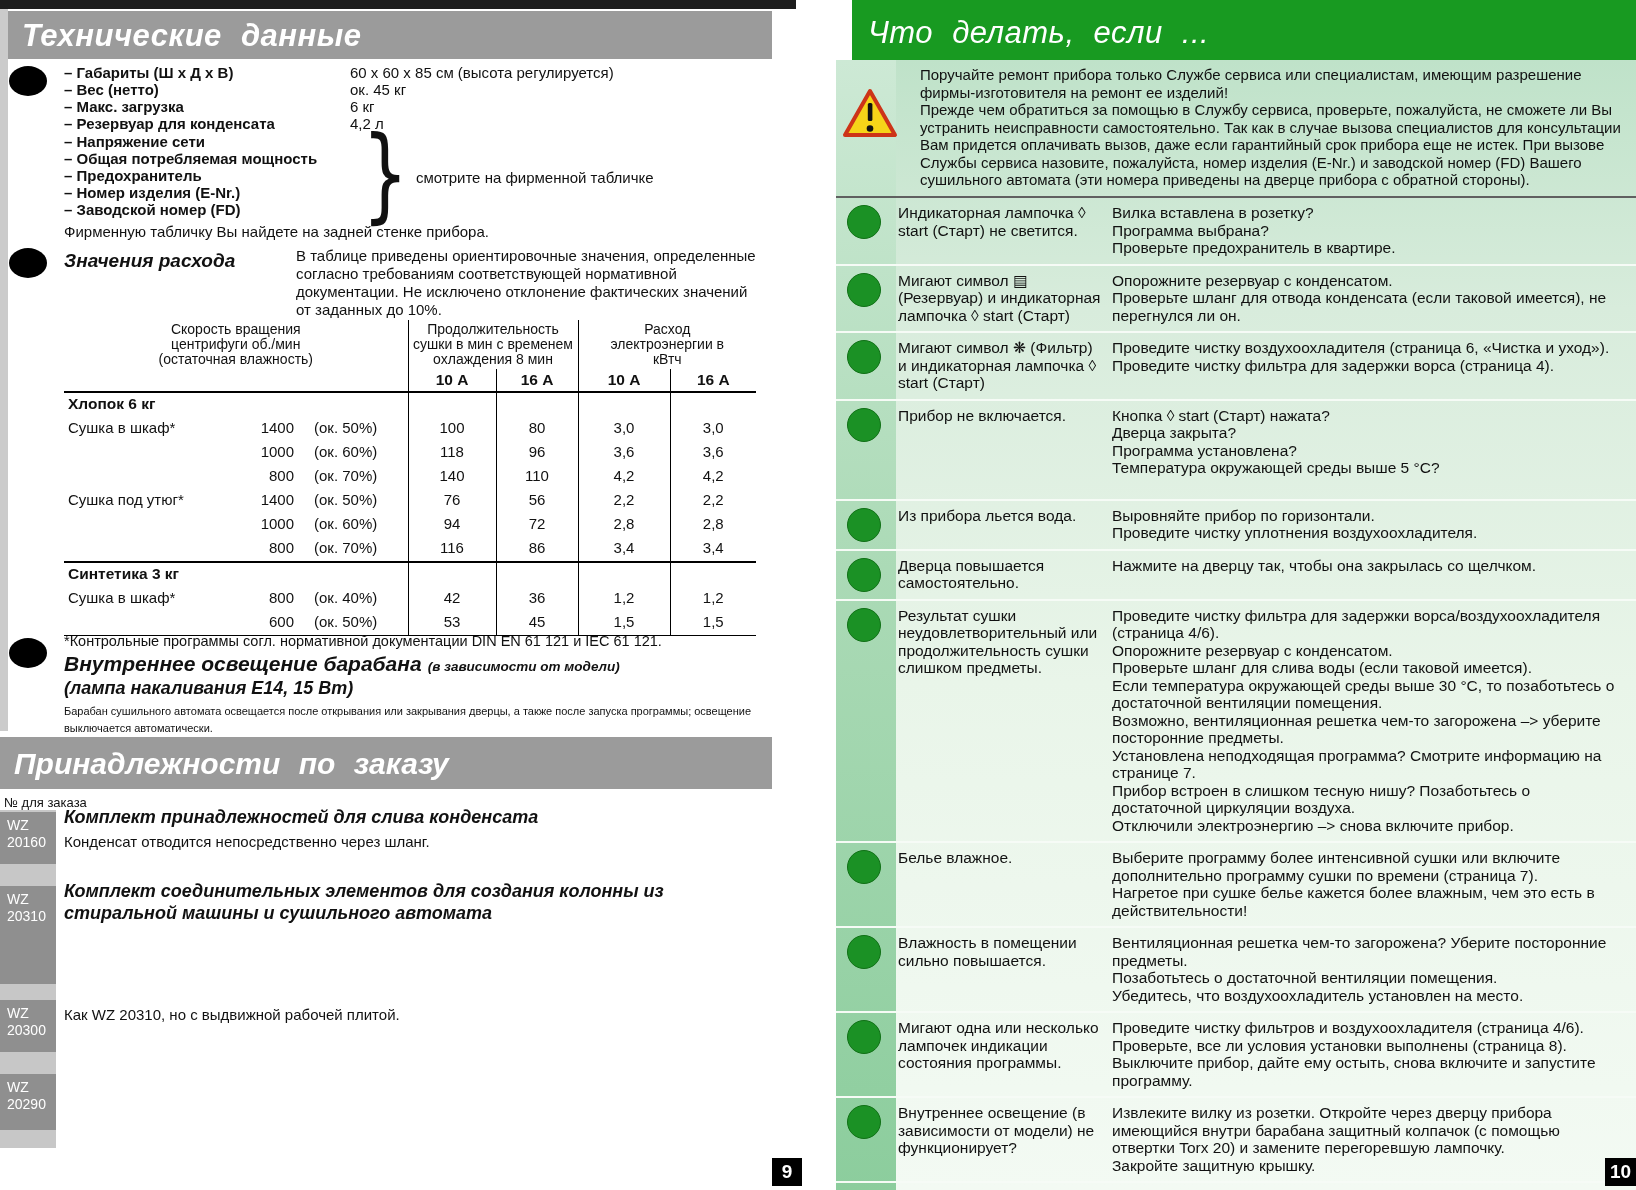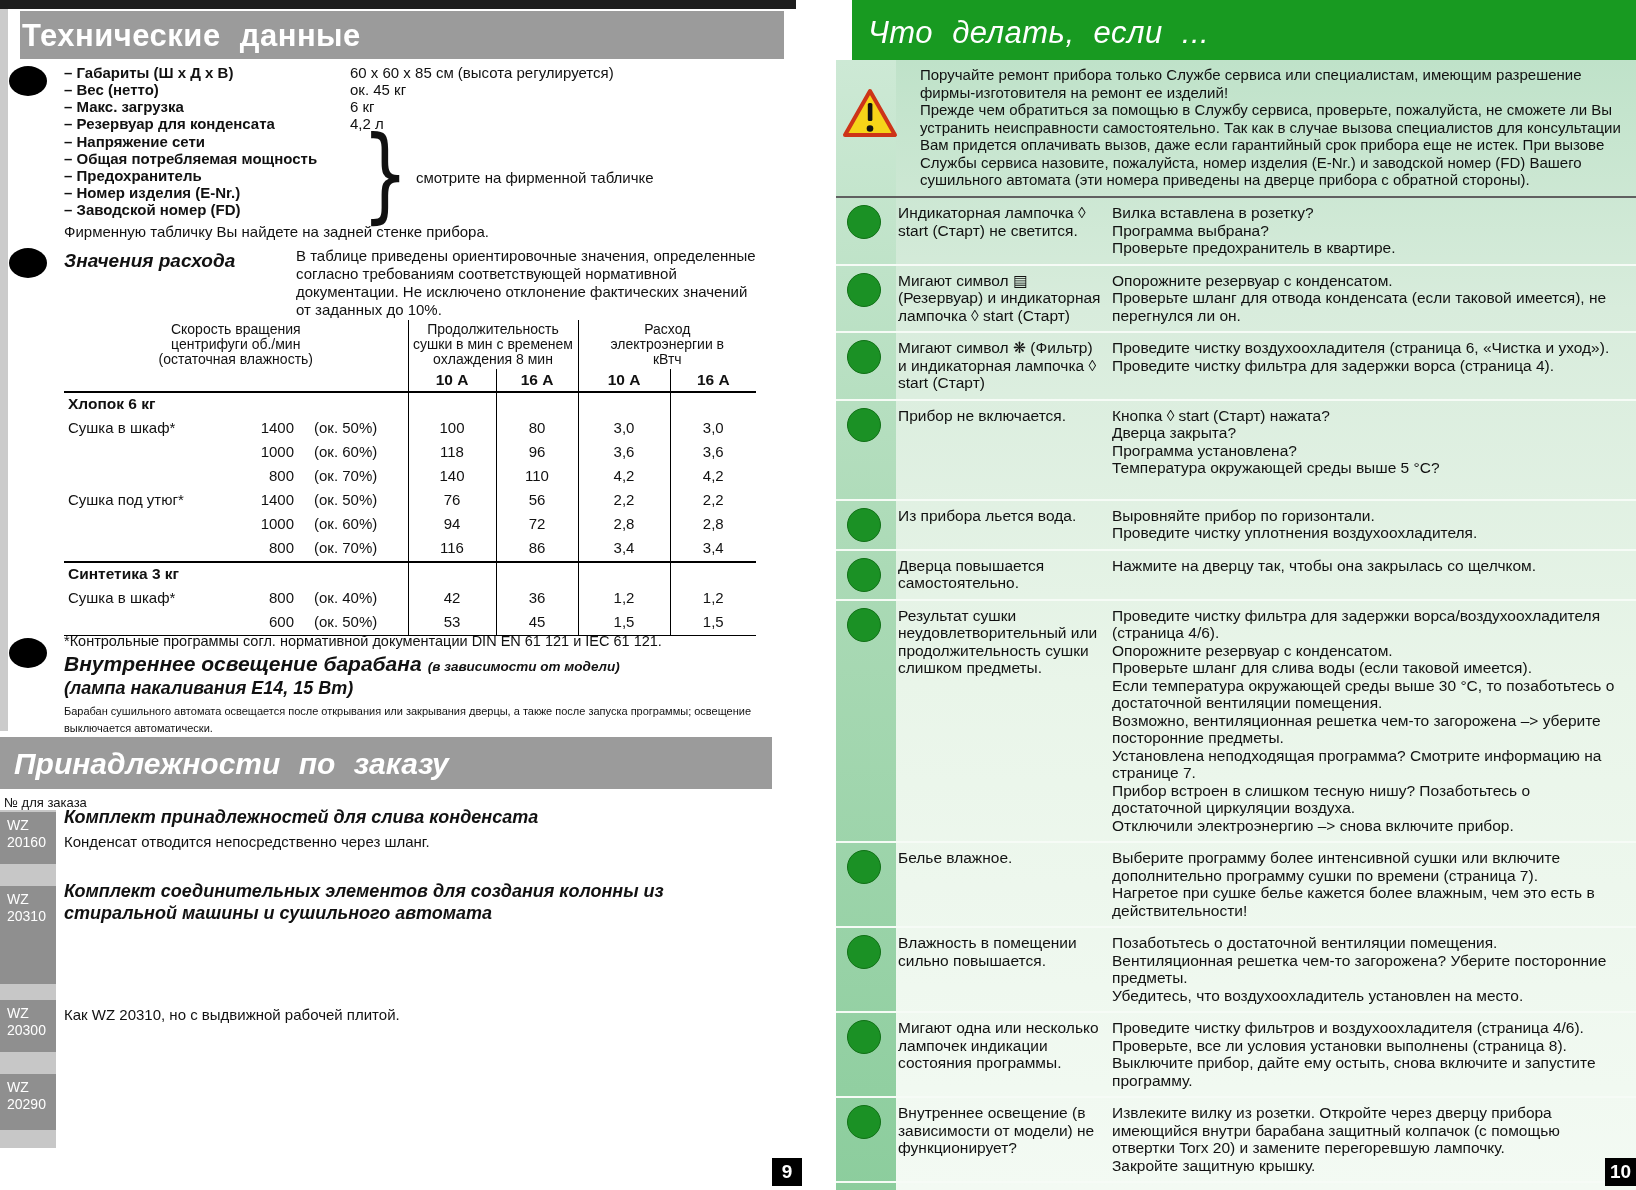--- a/index.html
+++ b/index.html
@@ -8,23 +8,23 @@
     background:#ffffff;color:#111;
     font-family:"Liberation Sans",sans-serif;
   }
   .page{position:absolute;top:0;height:1190px}
   #left-page{left:0;width:806px}
   #right-page{left:836px;width:800px}
 
   
   .lp-topstrip{position:absolute;left:0;top:0;width:796px;height:9px;background:#1d1d1d}
   .lp-leftstrip{position:absolute;left:0;top:9px;width:8px;height:722px;background:#cbcbcb}
-  .lp-header{position:absolute;left:20px;top:11px;width:764px;height:48px;background:#9b9b9b;
-    color:#fff;font-weight:bold;font-size:31px;line-height:49px;
-    padding-left:2px;box-sizing:border-box;letter-spacing:.5px;word-spacing:10px}
+  .lp-header{position:absolute;left:8px;top:11px;width:764px;height:48px;background:#9b9b9b;
+    color:#fff;font-style:italic;font-weight:bold;font-size:31px;line-height:49px;
+    padding-left:14px;box-sizing:border-box;letter-spacing:.5px;word-spacing:10px}
   .bullet{position:absolute;width:38px;height:30px;background:#000;border-radius:50%}
   #bullet1{left:9px;top:66px}
   #bullet2{left:9px;top:248px}
   #bullet3{left:9px;top:638px}
 
   .spec-list{position:absolute;left:64px;top:64px;width:710px}
   .spec-row{display:flex;font-size:15px;line-height:17px}
   .spec-label{width:286px;font-weight:bold}
 
   .bracket-block{position:absolute;left:64px;top:133px;width:710px;height:100px}
@@ -416,22 +416,22 @@
             <div class="sline">Выберите программу более интенсивной сушки или включите дополнительно программу сушки по времени (страница 7).</div>
             <div class="sline">Нагретое при сушке белье кажется более влажным, чем это есть в действительности!</div>
           </div>
         </div>
         <div class="trow">
           <div class="tcell-bullet">
             <span class="gcircle"></span>
           </div>
           <div class="tcell-problem">Влажность в помещении сильно повышается.</div>
           <div class="tcell-solutions">
+            <div class="sline">Вентиляционная решетка чем-то загорожена? Уберите посторонние предметы.</div>
             <div class="sline">Позаботьтесь о достаточной вентиляции помещения.</div>
-            <div class="sline">Вентиляционная решетка чем-то загорожена? Уберите посторонние предметы.</div>
             <div class="sline">Убедитесь, что воздухоохладитель установлен на место.</div>
           </div>
         </div>
         <div class="trow">
           <div class="tcell-bullet">
             <span class="gcircle"></span>
           </div>
           <div class="tcell-problem">Мигают одна или несколько лампочек индикации состояния программы.</div>
           <div class="tcell-solutions">
             <div class="sline">Проведите чистку фильтров и воздухоохладителя (страница 4/6).</div>

